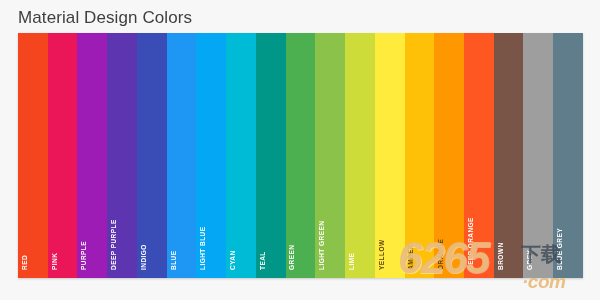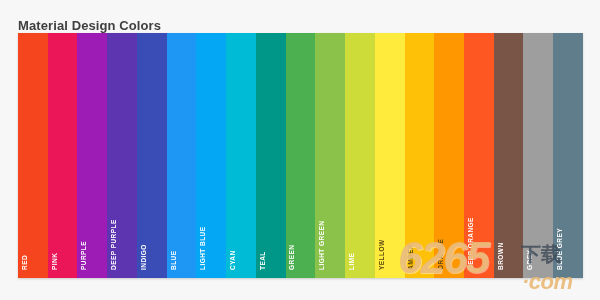--- a/index.html
+++ b/index.html
@@ -22,26 +22,26 @@
     top: 0;
     width: 600px;
     height: 300px;
     background: #f7f7f7;
   }
 
   
   #page-title {
     position: absolute;
     left: 18px;
-    top: 16px;
-    font-size: 13px;
+    top: 8px;
+    font-size: 17px;
     line-height: 20px;
     color: #3f3f3f;
     letter-spacing: 0.1px;
-    font-weight: 700;
+    font-weight: 400;
     white-space: nowrap;
   }
 
   
   #palette-board {
     position: absolute;
     left: 18px;
     top: 33px;
     width: 565px;
     height: 245px;
@@ -101,21 +101,21 @@
     top: 10px;
     font-size: 20px;
     line-height: 25px;
     font-weight: 700;
     color: rgba(60, 72, 86, 0.80);
   }
   #watermark-com {
     position: absolute;
     left: 124px;
     top: 40px;
-    font-size: 22px;
+    font-size: 19px;
     line-height: 19px;
     font-weight: 700;
     font-style: italic;
     color: rgba(233, 186, 119, 0.92);
     letter-spacing: -0.5px;
   }
 </style>
 </head>
 <body>
 

